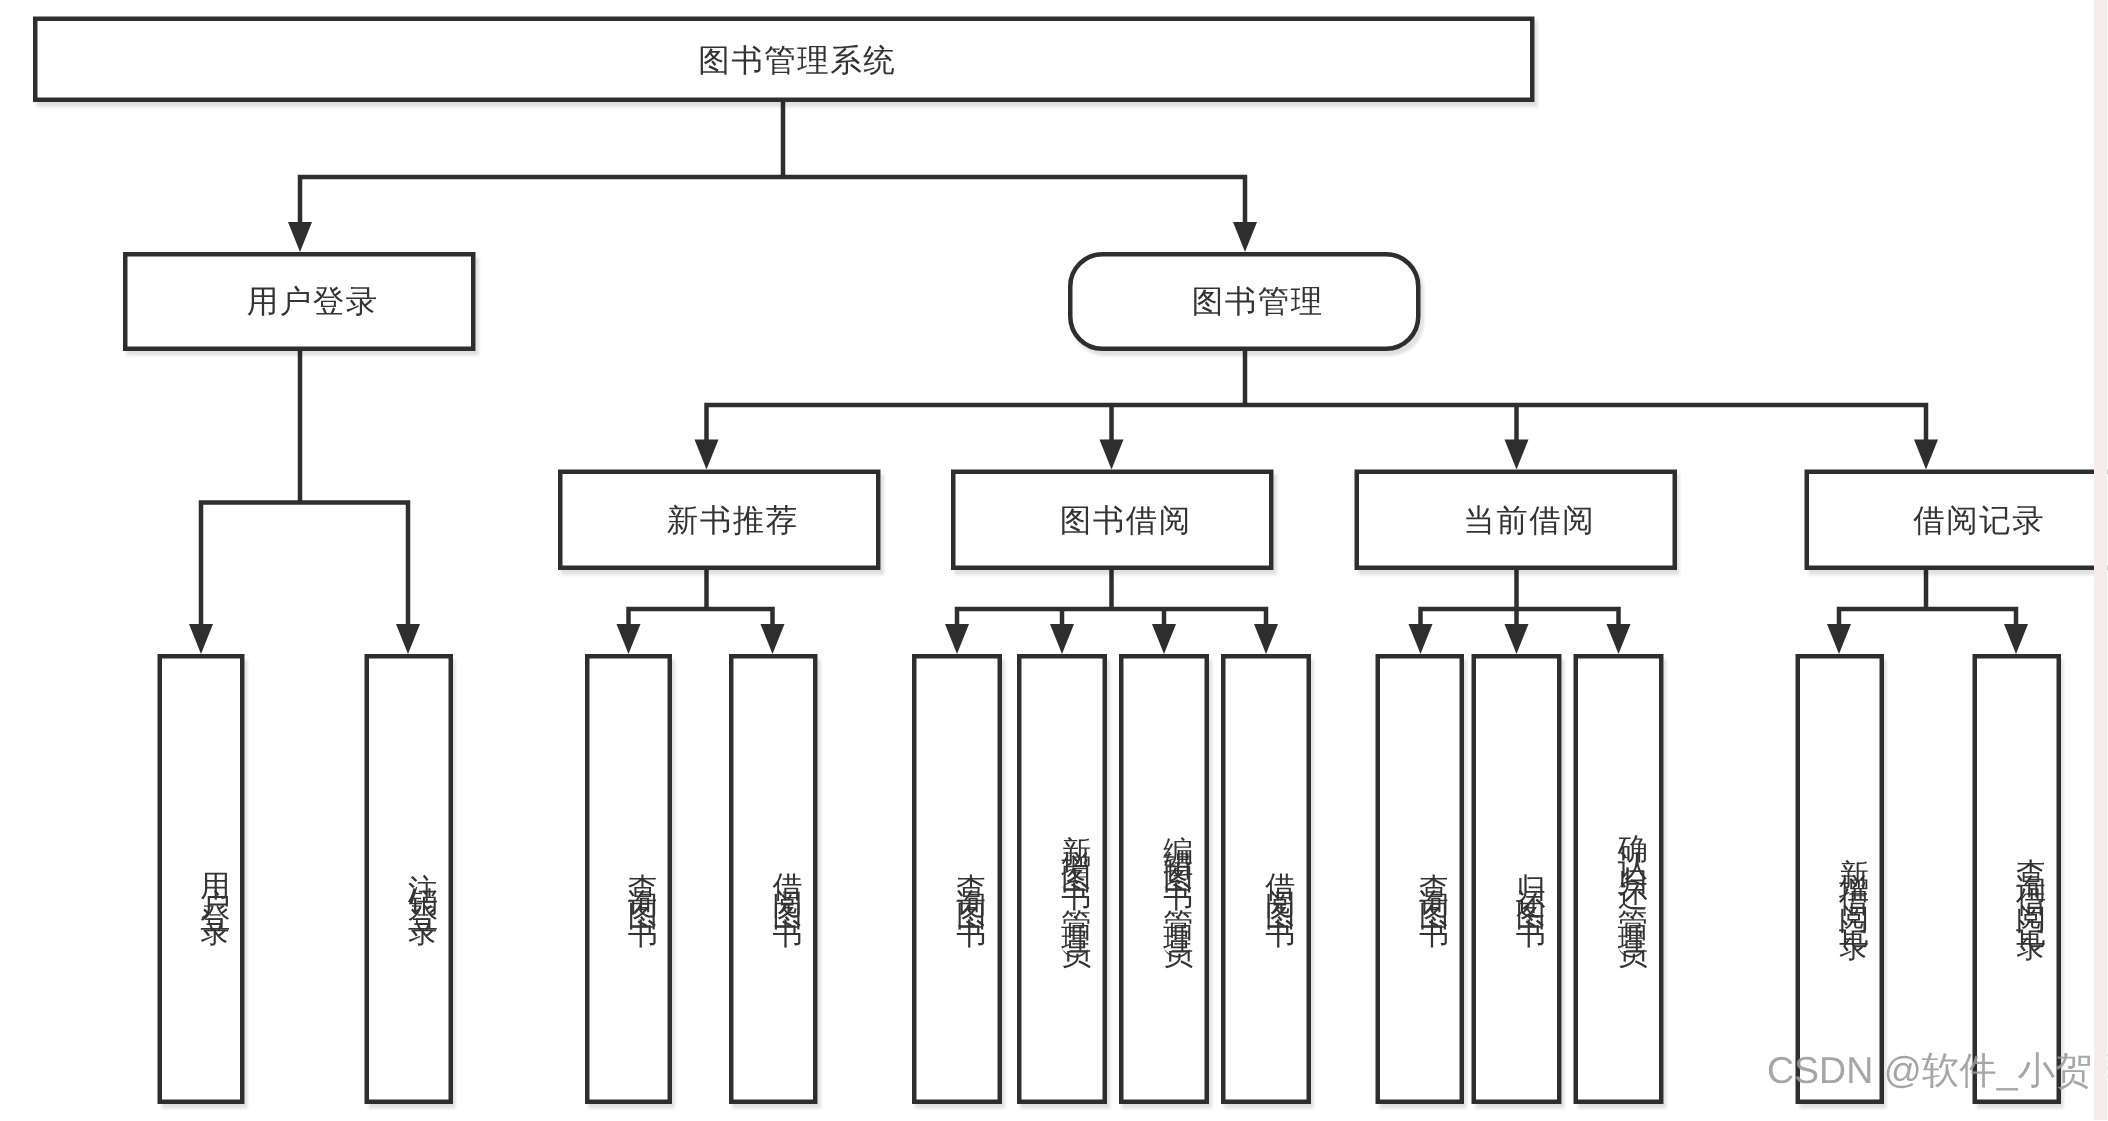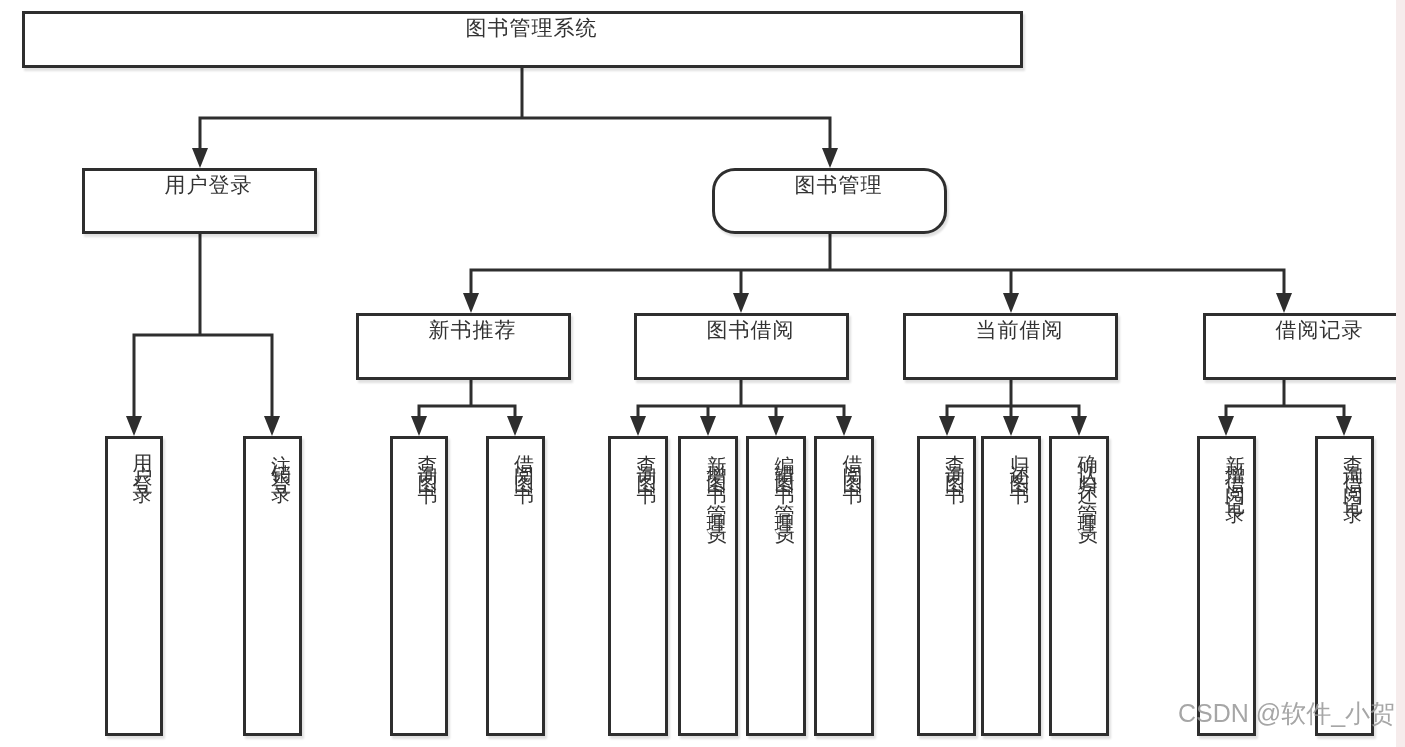--- a/index.html
+++ b/index.html
@@ -13,21 +13,21 @@
     position:relative;width:1405px;height:747px;background:#ffffff;overflow:hidden;
     font-family:"Liberation Sans",sans-serif;color:var(--text);
   }
   .connectors{position:absolute;left:0;top:0;z-index:1;}
   .connectors path.ln{fill:none;stroke:var(--line);stroke-width:3;stroke-linejoin:miter;stroke-linecap:butt;}
   .ah{fill:var(--line);stroke:none;}
   .box{
     position:absolute;box-sizing:border-box;background:#ffffff;
     border:3px solid var(--line);
     box-shadow:2px 3px 2px rgba(0,0,0,0.12);
-    display:flex;align-items:flex-start;justify-content:center;
+    display:flex;align-items:center;justify-content:center;
     z-index:2;
     padding-left:18px;
   }
   .hlabel{font-size:21px;letter-spacing:1px;color:var(--text);white-space:nowrap;}
   .vtext{
     writing-mode:vertical-rl;text-orientation:mixed;
     font-size:20px;letter-spacing:10px;color:var(--text);line-height:1;
   }
   .watermark{
     position:absolute;left:1178px;top:697px;z-index:6;
@@ -99,21 +99,21 @@
     <span class="hlabel">图书管理系统</span>
   </div>
 
   <div class="box" style="left:82px;top:168px;width:235px;height:66px;">
     <span class="hlabel">用户登录</span>
   </div>
   <div class="box" style="left:712px;top:168px;width:235px;height:66px;border-radius:23px;">
     <span class="hlabel">图书管理</span>
   </div>
 
-  <div class="box" style="left:356px;top:313px;width:215px;height:67px;">
+  <div class="box" style="left:372px;top:313px;width:215px;height:67px;">
     <span class="hlabel">新书推荐</span>
   </div>
   <div class="box" style="left:634px;top:313px;width:215px;height:67px;">
     <span class="hlabel">图书借阅</span>
   </div>
   <div class="box" style="left:903px;top:313px;width:215px;height:67px;">
     <span class="hlabel">当前借阅</span>
   </div>
   <div class="box" style="left:1203px;top:313px;width:215px;height:67px;">
     <span class="hlabel">借阅记录</span>

